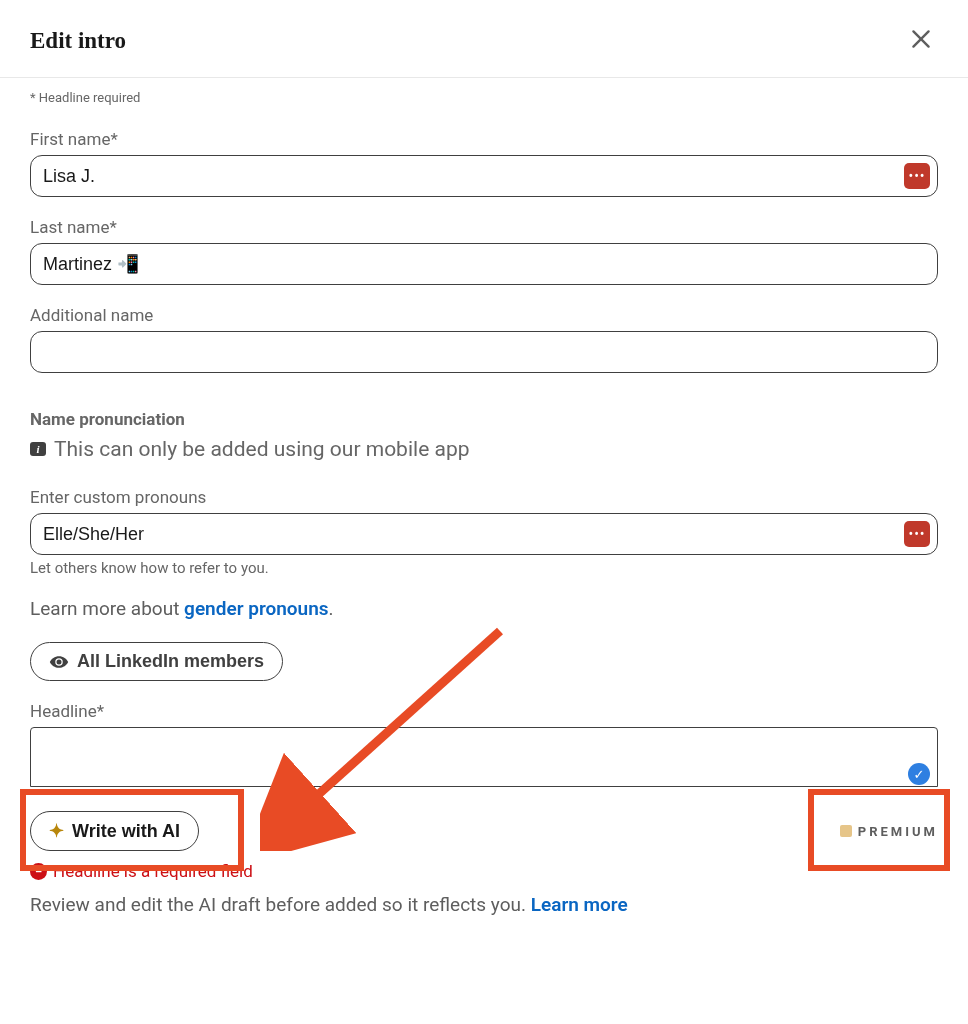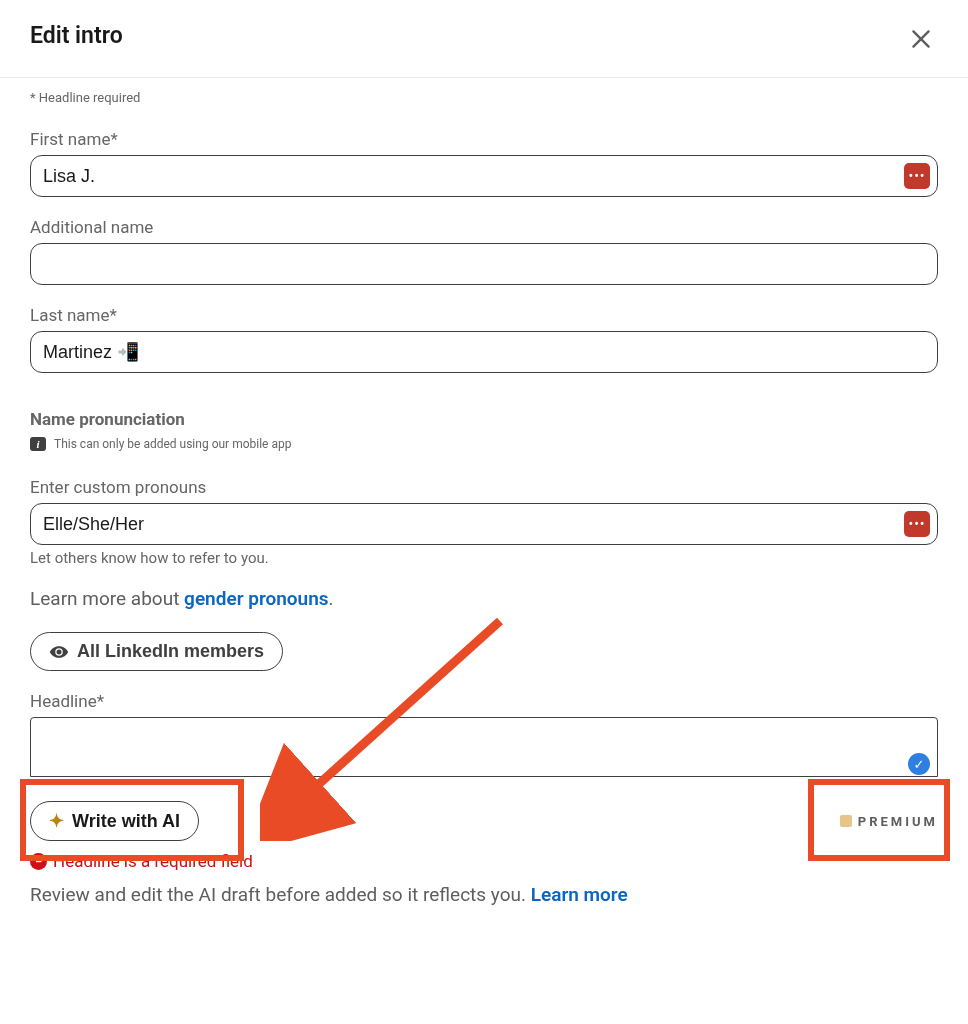--- a/index.html
+++ b/index.html
@@ -5,23 +5,24 @@
 * { box-sizing: border-box; margin: 0; padding: 0; }
 body {
   font-family: -apple-system, BlinkMacSystemFont, "Segoe UI", Roboto, Helvetica, Arial, sans-serif;
   background: #fff;
   color: #000;
   width: 968px;
 }
 .modal-header {
   display: flex;
   justify-content: space-between;
-  align-items: flex-start;
+  align-items: center;
   padding: 22px 30px 18px 30px;
   border-bottom: 1px solid #e8e8e8;
+  font-family: Liberation Serif, serif;
 }
 .modal-title {
   font-size: 23px;
   font-weight: 600;
   color: #191919;
 }
 .close-btn {
   background: none;
   border: none;
   cursor: pointer;
@@ -91,21 +92,21 @@
   border-radius: 3px;
   color: #fff;
   font-size: 11px;
   display: flex;
   align-items: center;
   justify-content: center;
   font-weight: bold;
   font-family: Georgia, serif;
   font-style: italic;
 }
-.info-text { font-size: 12px; color: #666666; }
+.info-text { font-size: 21px; color: #666666; }
 .helper-text {
   font-size: 15px;
   color: #666666;
   margin-top: 4px;
 }
 .learn-more-line {
   font-size: 19px;
   color: #5e5e5e;
   margin-top: 20px;
   margin-bottom: 22px;
@@ -268,27 +269,27 @@
     <label class="field-label">First name*</label>
     <div class="input-wrap">
       <input type="text" class="text-input" value="Lisa J." style="">
       <div class="password-badge">
           <span>•••</span>
         </div>
     </div>
   </div>
 
   <div class="field-group">
+    <label class="field-label">Last name*</label>
+    <input type="text" class="text-input" value="Martinez 📲" style="">
+  </div>
+
+  <div class="field-group">
     <label class="field-label">Additional name</label>
     <input type="text" class="text-input" value="" style="">
-  </div>
-
-  <div class="field-group">
-    <label class="field-label">Last name*</label>
-    <input type="text" class="text-input" value="Martinez 📲" style="">
   </div>
 
   <div style="margin-bottom: 26px; margin-top: 36px;">
     <div class="section-sub">Name pronunciation</div>
     <div class="info-line">
       <div class="info-icon">i</div>
       <span class="info-text">This can only be added using our mobile app</span>
     </div>
   </div>
 

